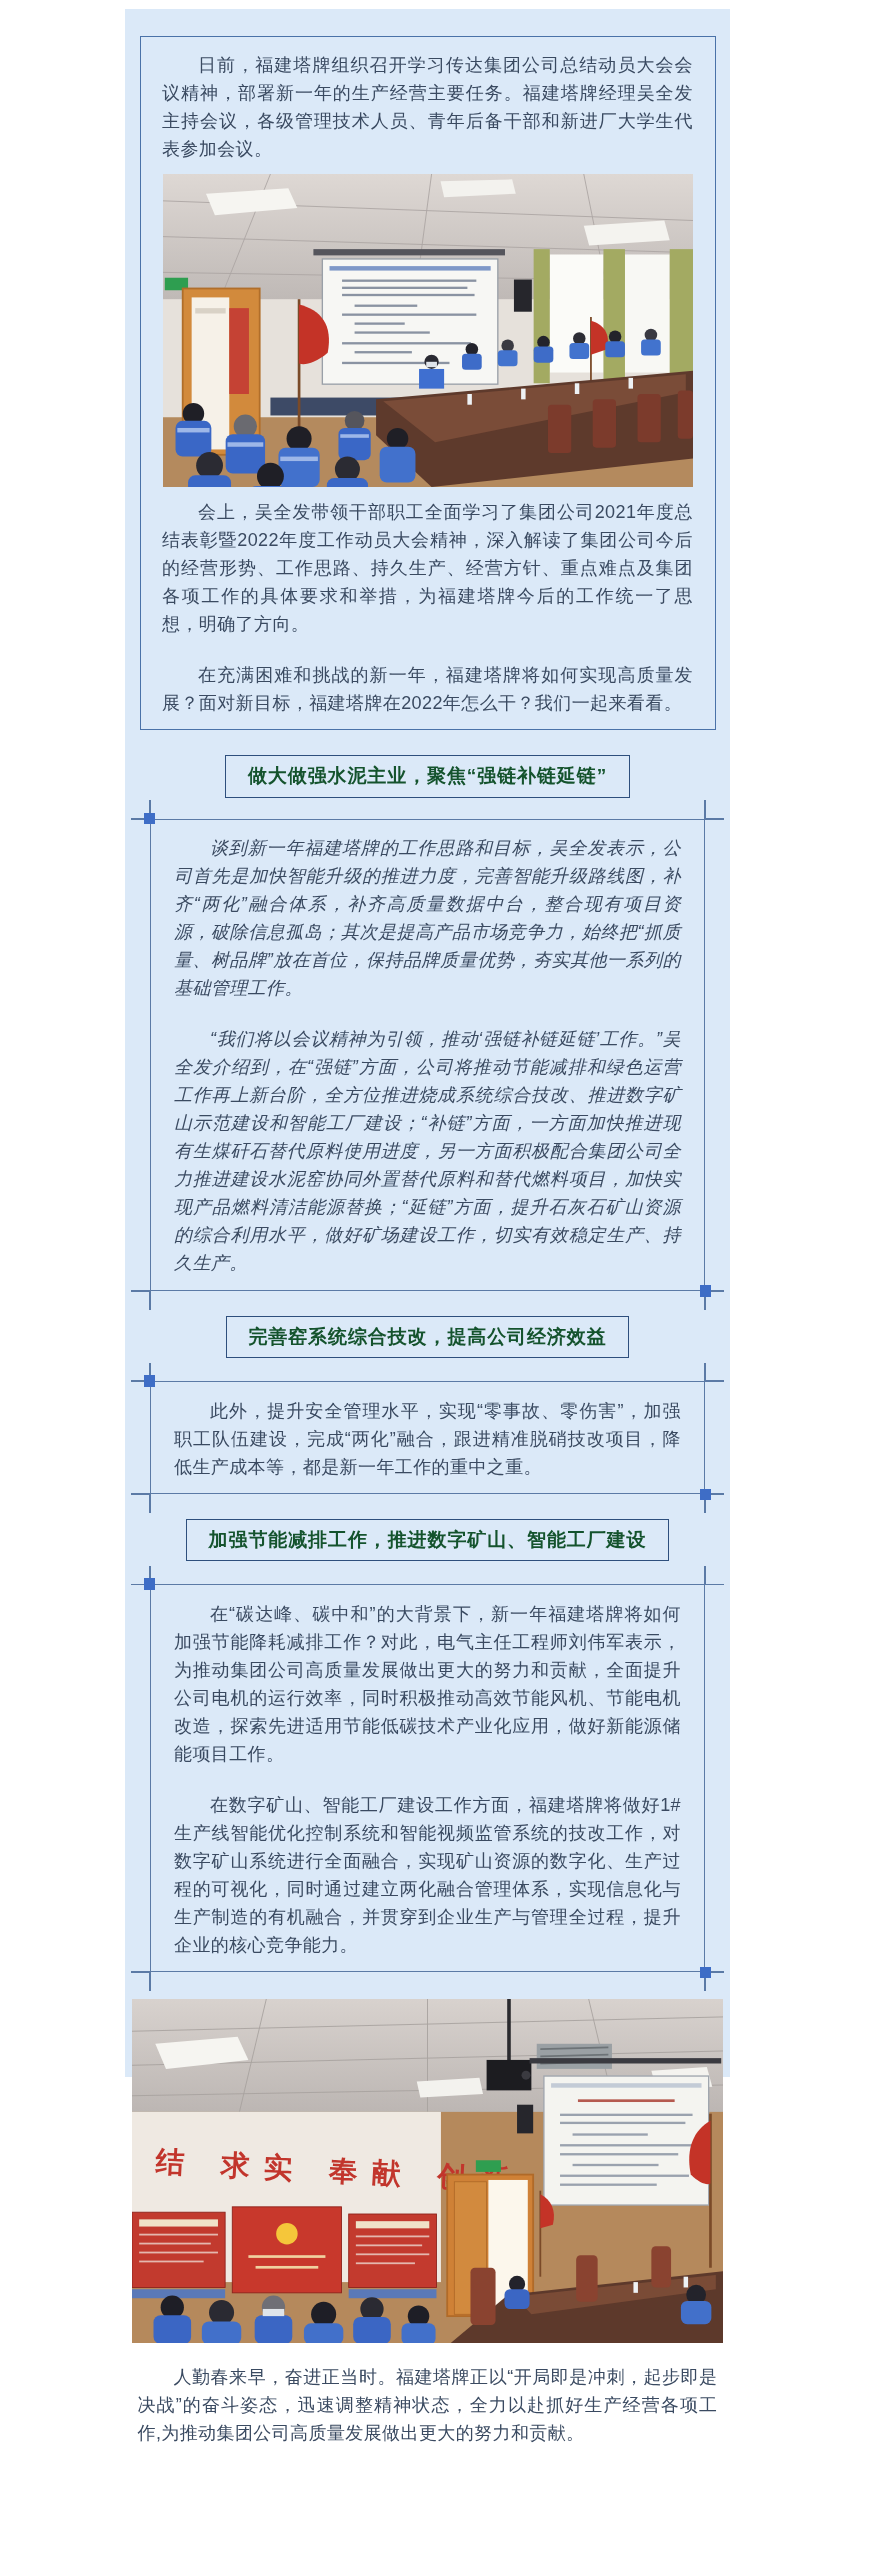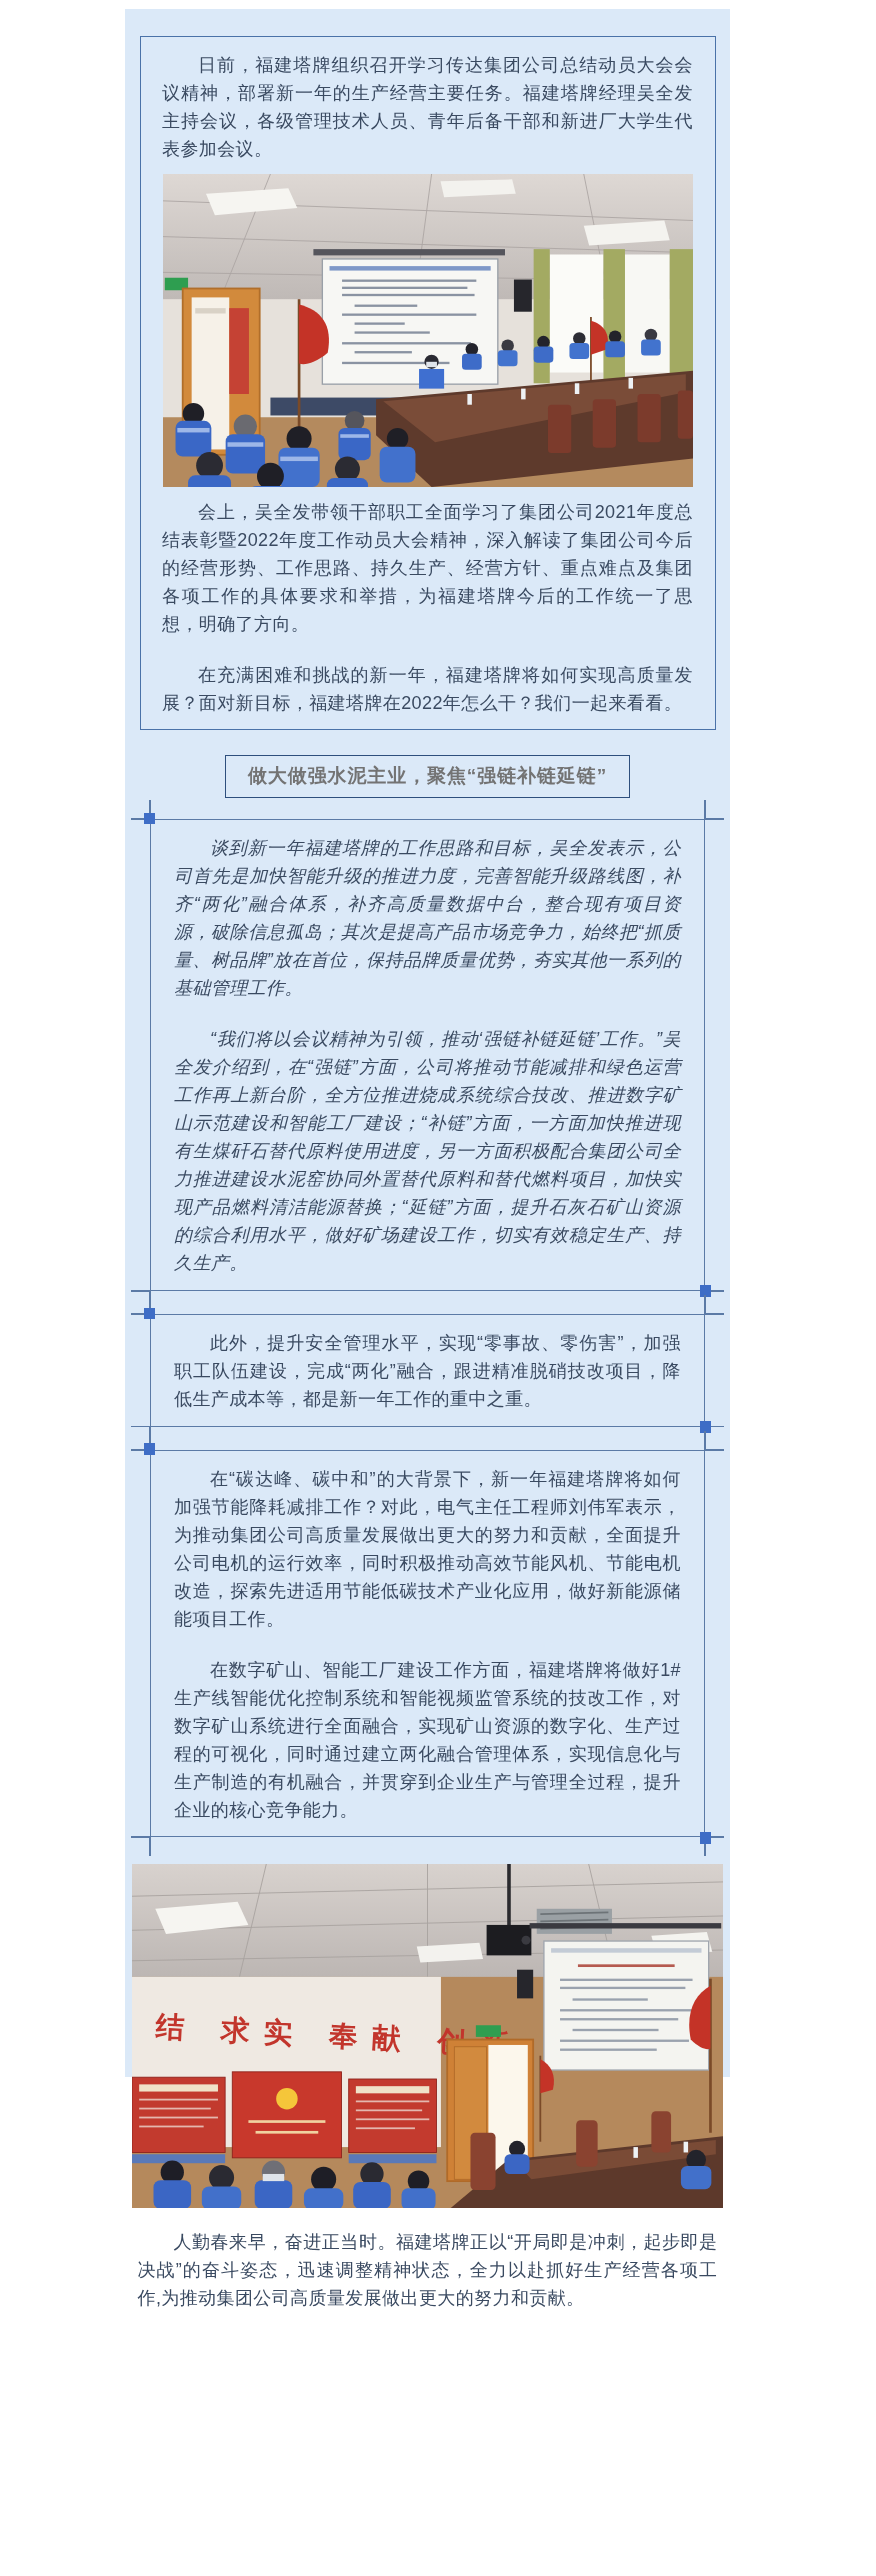--- a/index.html
+++ b/index.html
@@ -18,21 +18,21 @@
   .ext.bl-v{bottom:-19.7px;left:-1.8px;width:1.8px;height:19.7px;}
   .ext.br-h{bottom:-1.8px;right:-19.7px;width:19.7px;height:1.8px;}
   .ext.br-v{bottom:-19.7px;right:-1.8px;width:1.8px;height:19.7px;}
   .sq{position:absolute;width:11.6px;height:11.6px;background:#3e6dc6;}
   .sq.tl{top:-7.2px;left:-7.2px;}
   .sq.br{bottom:-7.2px;right:-7.2px;}
   p.body{margin:0;font-size:18px;line-height:28px;color:#3a4a61;text-align:justify;
          text-indent:2em;letter-spacing:0.4px;}
   p.body + p.body{margin-top:23px;}
   .banner{width:-moz-fit-content;width:fit-content;margin:25px auto 0;border:1.8px solid #2e4f7d;
-          padding:7.2px 21.5px;font-size:19px;font-weight:bold;color:#737373;letter-spacing:0.9px;
+          padding:7.2px 21.5px;font-size:19px;font-weight:bold;color:#14532d;letter-spacing:0.9px;
           background:#dbe9f8;}
   .photo{display:block;}
   #photo1{width:530px;height:313px;margin:10.7px auto;}
   #photo2{width:591px;height:344px;margin:27px auto 0;}
   #closing{width:580px;margin:19.7px auto 0;}
 </style>
 </head>
 <body>
 
 <div id="stage">
@@ -211,35 +211,37 @@
       <span class="ext bl-h"></span>
         <span class="ext bl-v"></span>
       <span class="ext br-h"></span>
         <span class="ext br-v"></span>
       <span class="sq tl"></span>
       <span class="sq br"></span>
       <p class="body">谈到新一年福建塔牌的工作思路和目标，吴全发表示，公司首先是加快智能升级的推进力度，完善智能升级路线图，补齐“两化”融合体系，补齐高质量数据中台，整合现有项目资源，破除信息孤岛；其次是提高产品市场竞争力，始终把“抓质量、树品牌”放在首位，保持品牌质量优势，夯实其他一系列的基础管理工作。</p>
       <p class="body">“我们将以会议精神为引领，推动‘强链补链延链’工作。”吴全发介绍到，在“强链”方面，公司将推动节能减排和绿色运营工作再上新台阶，全方位推进烧成系统综合技改、推进数字矿山示范建设和智能工厂建设；“补链”方面，一方面加快推进现有生煤矸石替代原料使用进度，另一方面积极配合集团公司全力推进建设水泥窑协同外置替代原料和替代燃料项目，加快实现产品燃料清洁能源替换；“延链”方面，提升石灰石矿山资源的综合利用水平，做好矿场建设工作，切实有效稳定生产、持久生产。</p>
     </div>
 
+    <div class="banner">完善窑系统综合技改，提高公司经济效益</div>
 
     <div class="card frame-card" style="margin:23px auto 0;">
       <span class="ext tl-h"></span>
         <span class="ext tl-v"></span>
       <span class="ext tr-h"></span>
         <span class="ext tr-v"></span>
       <span class="ext bl-h"></span>
         <span class="ext bl-v"></span>
       <span class="ext br-h"></span>
         <span class="ext br-v"></span>
       <span class="sq tl"></span>
       <span class="sq br"></span>
       <p class="body">此外，提升安全管理水平，实现“零事故、零伤害”，加强职工队伍建设，完成“两化”融合，跟进精准脱硝技改项目，降低生产成本等，都是新一年工作的重中之重。</p>
     </div>
 
+    <div class="banner">加强节能减排工作，推进数字矿山、智能工厂建设</div>
 
     <div class="card frame-card" style="margin:23px auto 0;">
       <span class="ext tl-h"></span>
         <span class="ext tl-v"></span>
       <span class="ext tr-h"></span>
         <span class="ext tr-v"></span>
       <span class="ext bl-h"></span>
         <span class="ext bl-v"></span>
       <span class="ext br-h"></span>
         <span class="ext br-v"></span>

